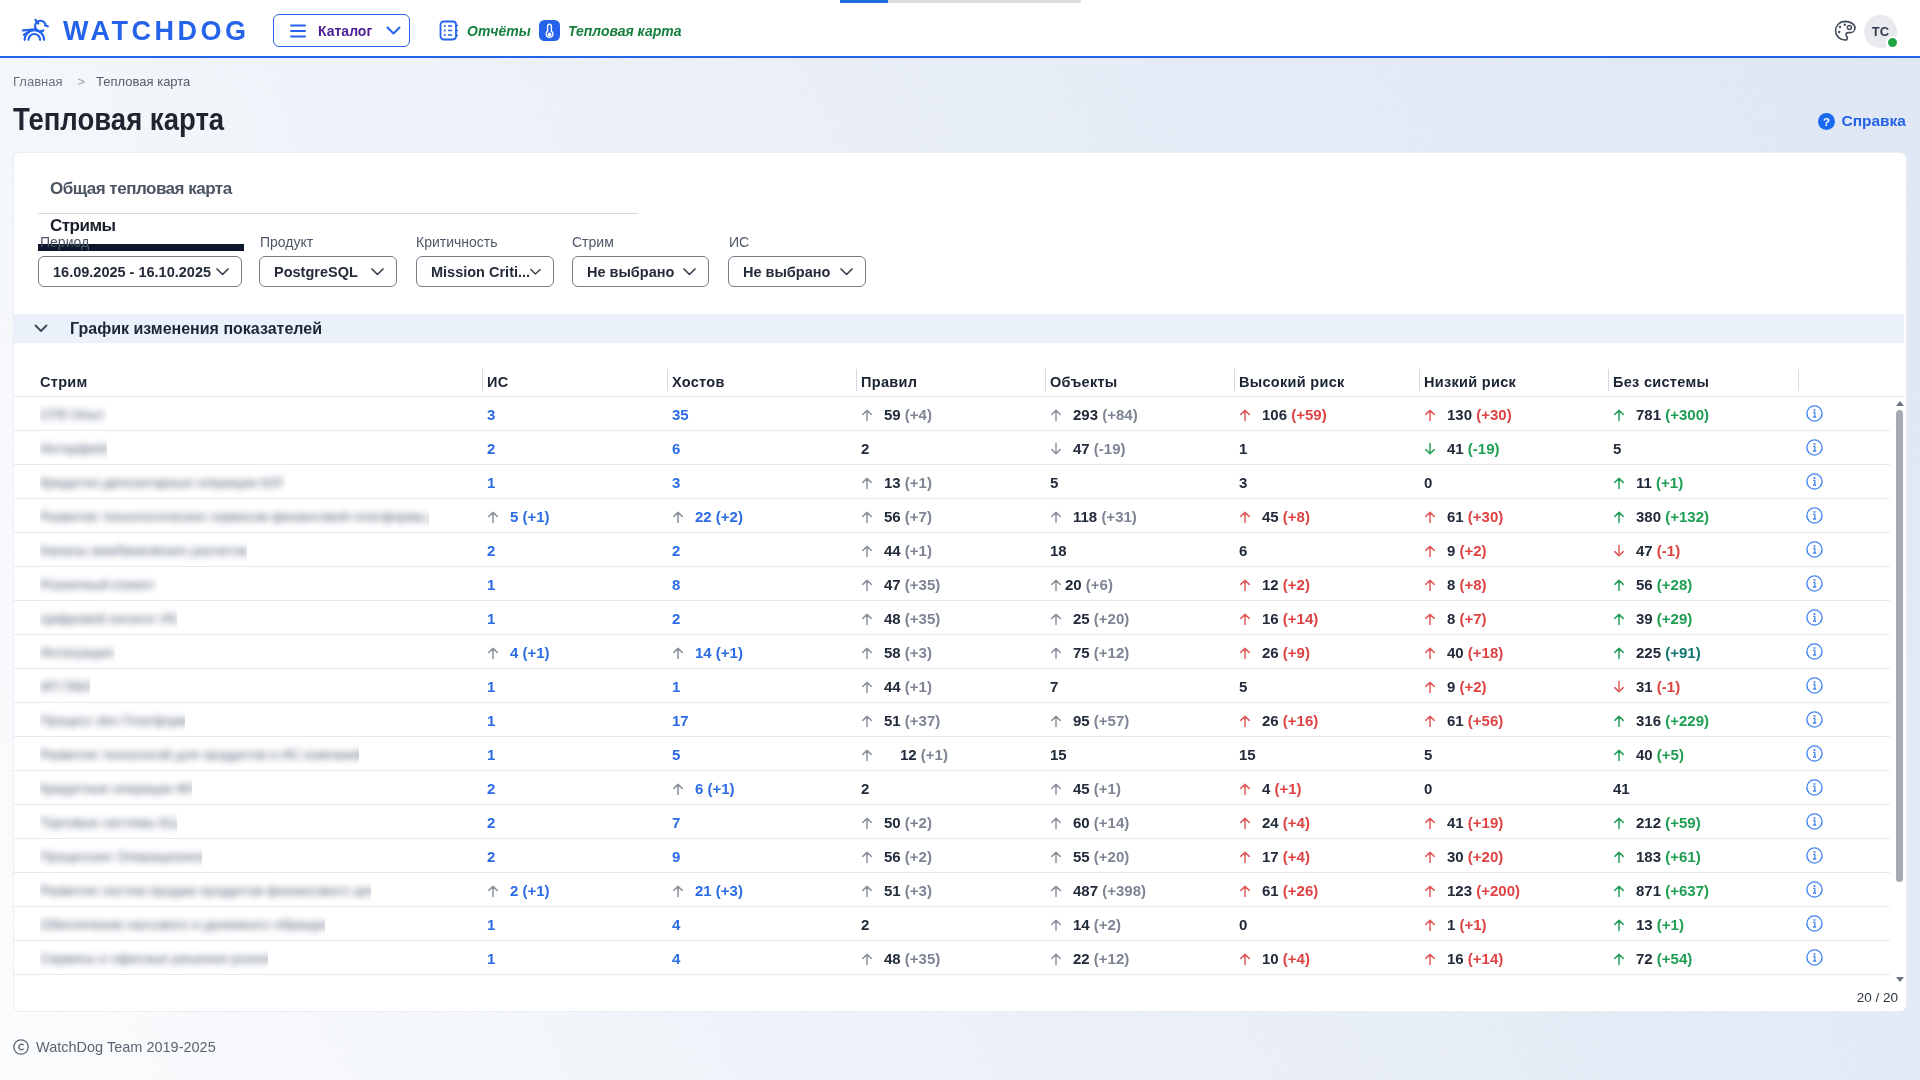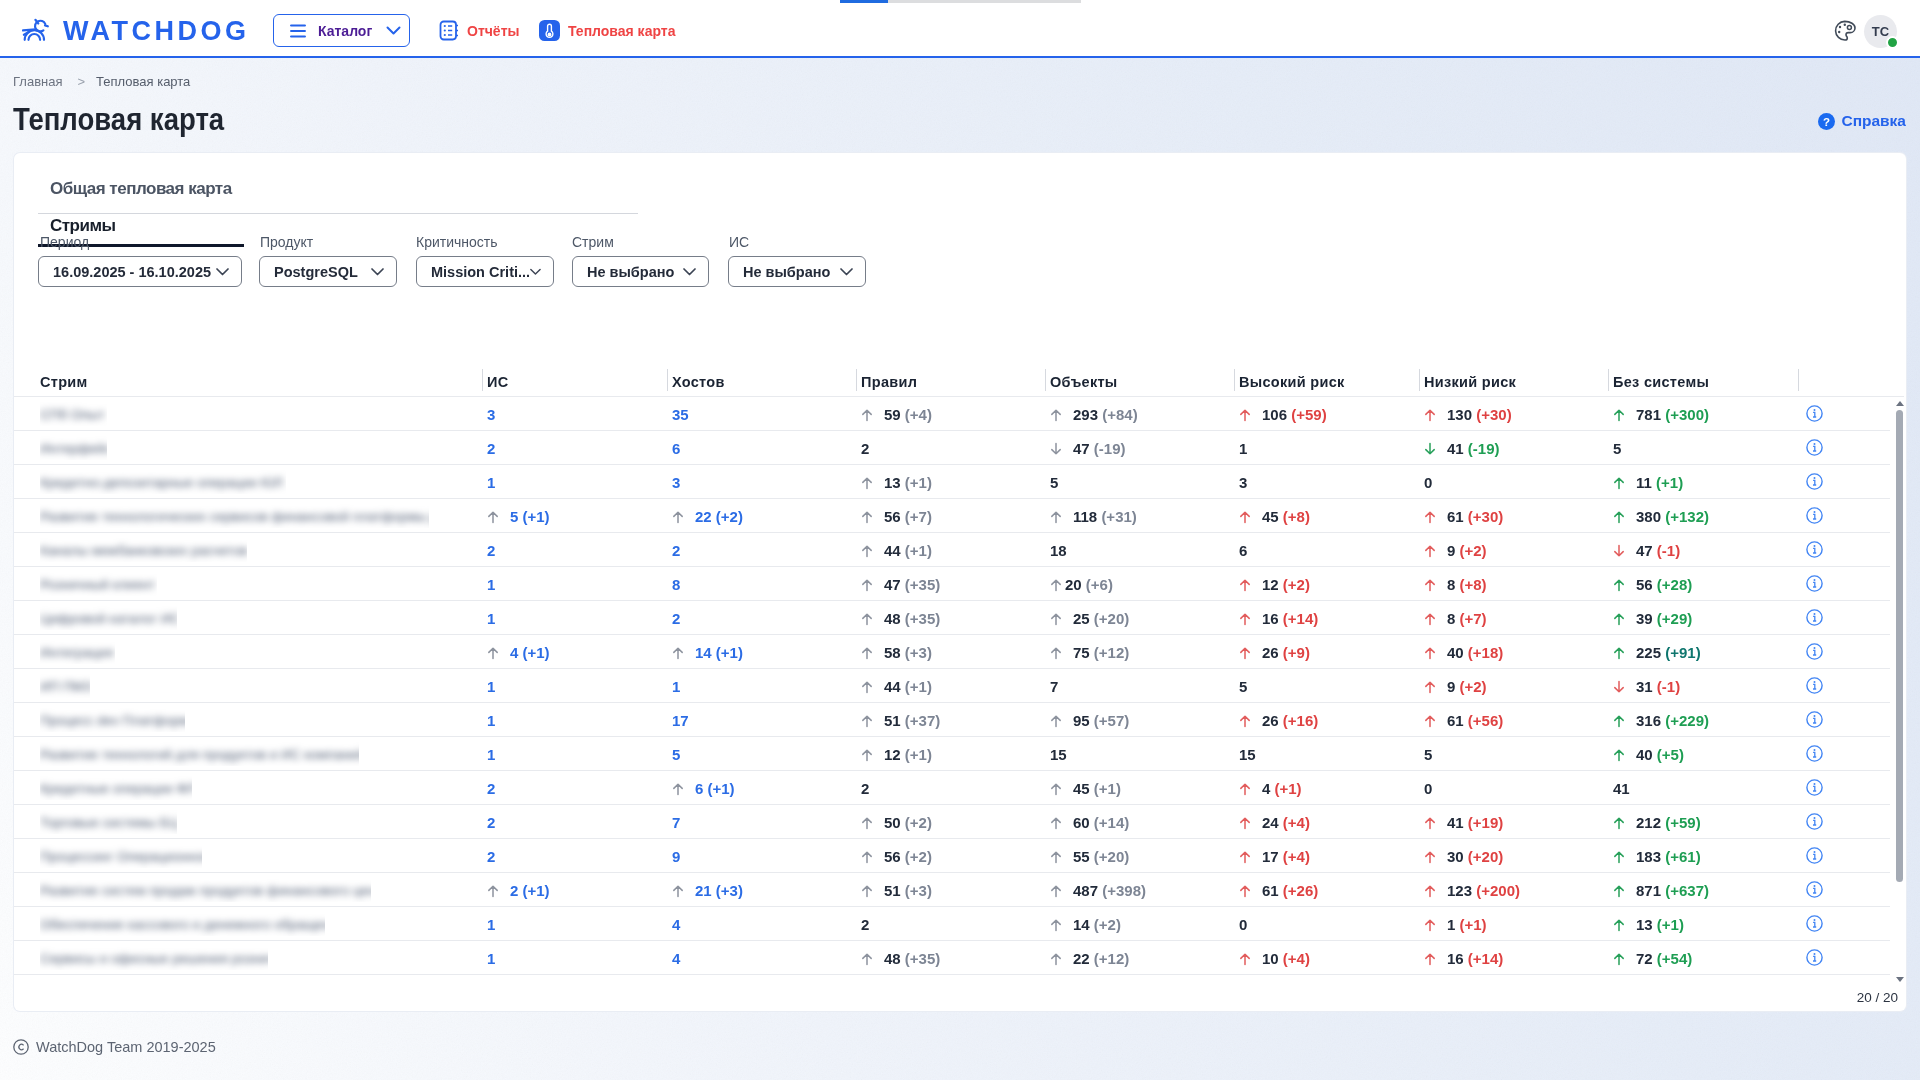--- a/index.html
+++ b/index.html
@@ -11,41 +11,41 @@
   border-bottom:2px solid #2563eb; z-index:2; }
 .loadbar-b { position:absolute; top:0; left:840px; width:48px; height:3px; background:#1f6be0; z-index:3; }
 .loadbar-g { position:absolute; top:0; left:888px; width:193px; height:3px; background:#dcdddf; z-index:3; }
 .logo { position:absolute; left:22px; top:13px; }
 .logotext { position:absolute; left:63px; top:16px; font-size:27px; font-weight:bold; color:#2563eb;
   letter-spacing:3.5px; }
 .catalog { position:absolute; left:273px; top:14px; width:137px; height:33px; border:1.5px solid #2563eb;
   border-radius:6px; display:flex; align-items:center; }
 .catalog .txt { font-size:14px; font-weight:bold; color:#4c1d95; margin-left:12px; }
 .navitem { position:absolute; top:14px; height:33px; display:flex; align-items:center; }
-.navitem .txt { font-size:14px; font-weight:bold; color:#ef4444; margin-left:8px; }
+.navitem .txt { font-size:14px; font-weight:bold; color:#15803d; margin-left:8px;font-style:italic; }
 .palette { position:absolute; left:1834px; top:20px; }
 .avatar { position:absolute; left:1864px; top:15px; width:33px; height:33px; border-radius:50%;
   background:#e9eaee; display:flex; align-items:center; justify-content:center;
   font-size:13px; font-weight:bold; color:#333c4e; }
 .avatar .dot { position:absolute; right:-2px; bottom:-1px; width:13px; height:13px; border-radius:50%;
   background:#21a344; border:2px solid #fff; }
 
 .crumbs { position:absolute; left:13px; top:74px; font-size:13px; color:#6c7380; z-index:1; }
 .crumbs .sep2 { color:#9aa1ad; margin:0 11px 0 15px; }
 .crumbs .cur { color:#555d6b; }
 h1 { position:absolute; left:13px; top:101px; font-size:32px; font-weight:bold; color:#1f2530; z-index:1; transform:scaleX(.86); transform-origin:0 0; white-space:nowrap; }
 .help { position:absolute; right:14px; top:112px; display:flex; align-items:center; z-index:1; }
 .help .txt { font-size:15.5px; font-weight:bold; color:#2563eb; margin-left:6px; }
 
 .card { position:absolute; left:14px; top:153px; width:1892px; height:858px; background:#fff;
   box-shadow:0 0 0 1px #e9edf4; border-radius:6px; z-index:1; }
 
 .tabs { position:absolute; left:24px; top:17px; height:44px; display:flex;flex-direction:column; }
 .tab { font-size:17px; font-weight:bold; color:#4b5463; padding:0 12px; height:44px; line-height:37px; letter-spacing:-0.5px; }
-.tab.active { color:#181f2b; border-bottom:3px solid #0f172a; }
+.tab.active { color:#181f2b; border-bottom:7px solid #0f172a; }
 .tabline { position:absolute; left:24px; top:60px; width:600px; height:1px; background:#d4d7dd; }
 
 .flabel { position:absolute; top:81px; font-size:14px; color:#4d5767; }
 .fsel { position:absolute; top:103px; height:31px; border:1px solid #767d89; border-radius:6px;
   background:#fff; display:flex; align-items:center; justify-content:space-between;
   font-size:14.5px; font-weight:bold; color:#242b39; padding:0 12px 0 14px; white-space:nowrap; }
 
 .secbar { position:absolute; left:0; top:161px; width:1890px; height:29px; background:#ebf1fa;
   display:flex; align-items:center; }
 .secbar .txt { font-size:16px; font-weight:bold; color:#1d2534; margin-left:56px; }
@@ -170,20 +170,26 @@
       </svg></div>
   <div class="fsel" style="left:558px; width:137px">Не выбрано
     <svg width="13" height="8" viewBox="0 0 13 8">
         <path d="M1 1l5.5 5.5L12 1" fill="none" stroke="#3c4454" stroke-width="1.7" stroke-linecap="round" stroke-linejoin="round"></path>
       </svg></div>
   <div class="fsel" style="left:714px; width:138px">Не выбрано
     <svg width="13" height="8" viewBox="0 0 13 8">
         <path d="M1 1l5.5 5.5L12 1" fill="none" stroke="#3c4454" stroke-width="1.7" stroke-linecap="round" stroke-linejoin="round"></path>
       </svg></div>
 
+  <div class="secbar">
+    <svg width="14" height="9" viewBox="0 0 14 9">
+        <path d="M1.5 1.5l5.5 5.5 5.5-5.5" fill="none" stroke="#3f4654" stroke-width="1.8" stroke-linecap="round" stroke-linejoin="round"></path>
+      </svg>
+    <span class="txt">График изменения показателей</span>
+  </div>
 
   <div class="thead">
     <div class="h" style="left:26px">Стрим</div>
     <div class="h" style="left:473px">ИС</div>
     <div class="h" style="left:658px">Хостов</div>
     <div class="h" style="left:847px">Правил</div>
     <div class="h" style="left:1036px">Объекты</div>
     <div class="h" style="left:1225px">Высокий риск</div>
     <div class="h" style="left:1410px">Низкий риск</div>
     <div class="h" style="left:1599px">Без системы</div>
@@ -646,21 +652,21 @@
         <div class="c" style="left:473px">
           <span class="nb">1</span>
         </div>
         <div class="c" style="left:658px">
           <span class="nb">5</span>
         </div>
         <div class="c" style="left:847px">
           <svg class="ar" width="12" height="14" viewBox="0 0 12 14">
             <path d="M6 12.5V2.2M6 2.2L1.8 6.4M6 2.2l4.2 4.2" fill="none" stroke="#8d939e" stroke-width="1.5" stroke-linecap="round" stroke-linejoin="round"></path>
           </svg>
-          <span class="n" style="margin-left:11px;color:#222b3a">12 <span style="color:#7d8594">(+1)</span></span>
+          <span class="n" style="margin-left:27px;color:#222b3a">12 <span style="color:#7d8594">(+1)</span></span>
         </div>
         <div class="c" style="left:1036px">
           <span class="n">15</span>
         </div>
         <div class="c" style="left:1225px">
           <span class="n">15</span>
         </div>
         <div class="c" style="left:1410px">
           <span class="n">5</span>
         </div>

